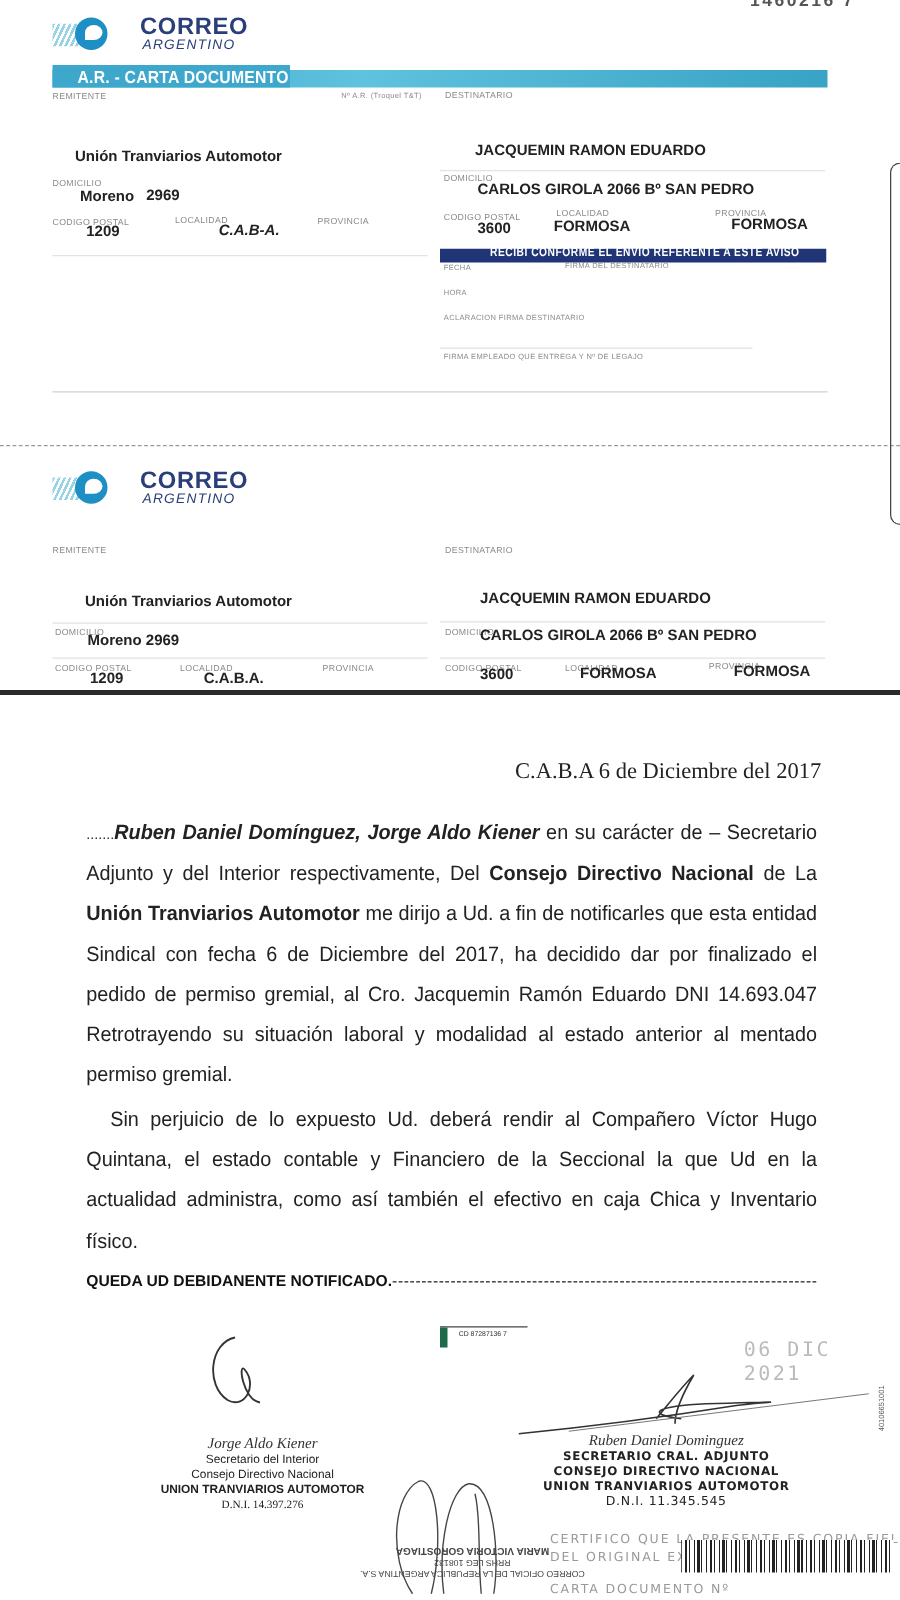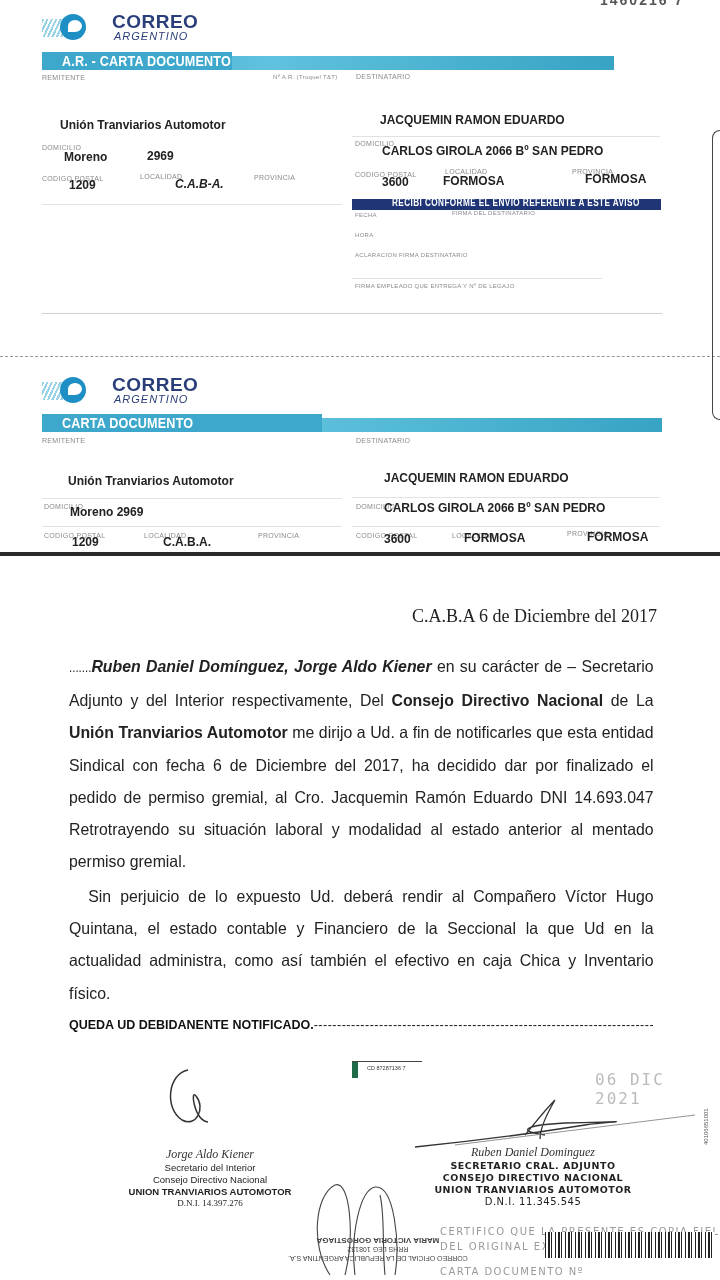--- a/index.html
+++ b/index.html
@@ -84,32 +84,32 @@
   <div class="logo" style="top:12px;">
     <div class="logo-mark">
         <div class="stripes"></div>
         <div class="circle"></div>
       </div>
     <div class="logo-text">
       <div class="l1">CORREO</div>
       <div class="l2">ARGENTINO</div>
     </div>
   </div>
-  <div class="banner" style="top:56px;width:572px;">
+  <div class="banner" style="top:56px;width:620px;">
     <div class="banner-tab" style="width:190px;"></div>
     <div class="banner-title">A.R. - CARTA DOCUMENTO</div>
   </div>
   <div class="tiny" style="left:42px;top:74px;">REMITENTE</div>
   <div class="tiny" style="left:273px;top:74px;font-size:6px;">Nº A.R. (Troquel T&amp;T)</div>
   <div class="tiny" style="left:356px;top:73px;">DESTINATARIO</div>
 
   <div class="val" style="left:60px;top:118px;">Unión  Tranviarios Automotor</div>
   <div class="tiny" style="left:42px;top:144px;">DOMICILIO</div>
   <div class="val" style="left:64px;top:150px;">Moreno</div>
-  <div class="val" style="left:147px;top:149px;text-align:center;">2969</div>
+  <div class="val" style="left:117px;top:149px;text-align:center;">2969</div>
   <div class="tiny" style="left:42px;top:175px;">CODIGO POSTAL</div>
   <div class="val" style="left:69px;top:178px;">1209</div>
   <div class="tiny" style="left:140px;top:173px;">LOCALIDAD</div>
   <div class="val" style="left:175px;top:177px;font-style:italic;">C.A.B-A.</div>
   <div class="tiny" style="left:254px;top:174px;">PROVINCIA</div>
   <div class="rule" style="left:42px;top:204px;width:300px;"></div>
 
   <div class="val" style="left:380px;top:113px;">JACQUEMIN RAMON EDUARDO</div>
   <div class="rule" style="left:352px;top:136px;width:308px;"></div>
   <div class="tiny" style="left:355px;top:140px;">DOMICILIO</div>
@@ -139,24 +139,20 @@
 <div class="form" style="top:360px;height:192px;">
   <div class="logo" style="top:15px;">
     <div class="logo-mark">
         <div class="stripes"></div>
         <div class="circle"></div>
       </div>
     <div class="logo-text">
       <div class="l1">CORREO</div>
       <div class="l2">ARGENTINO</div>
     </div>
-  </div>
-  <div class="banner" style="top:58px;width:620px;">
-    <div class="banner-tab" style="width:280px;"></div>
-    <div class="banner-title">CARTA DOCUMENTO</div>
   </div>
   <div class="tiny" style="left:42px;top:77px;">REMITENTE</div>
   <div class="tiny" style="left:356px;top:77px;">DESTINATARIO</div>
 
   <div class="val" style="left:68px;top:114px;">Unión Tranviarios Automotor</div>
   <div class="rule" style="left:42px;top:138px;width:300px;"></div>
   <div class="tiny" style="left:44px;top:143px;">DOMICILIO</div>
   <div class="val" style="left:70px;top:145px;">Moreno 2969</div>
   <div class="rule" style="left:42px;top:166px;width:300px;"></div>
   <div class="tiny" style="left:44px;top:172px;">CODIGO POSTAL</div>

